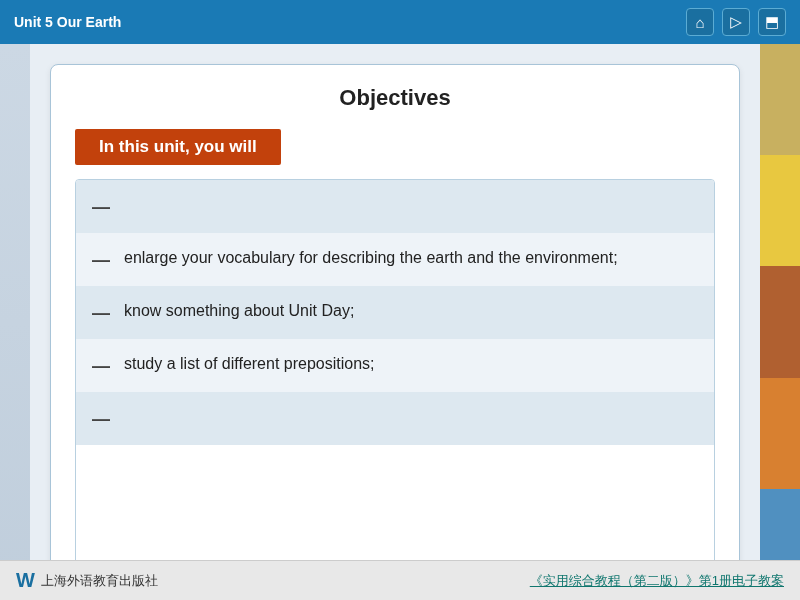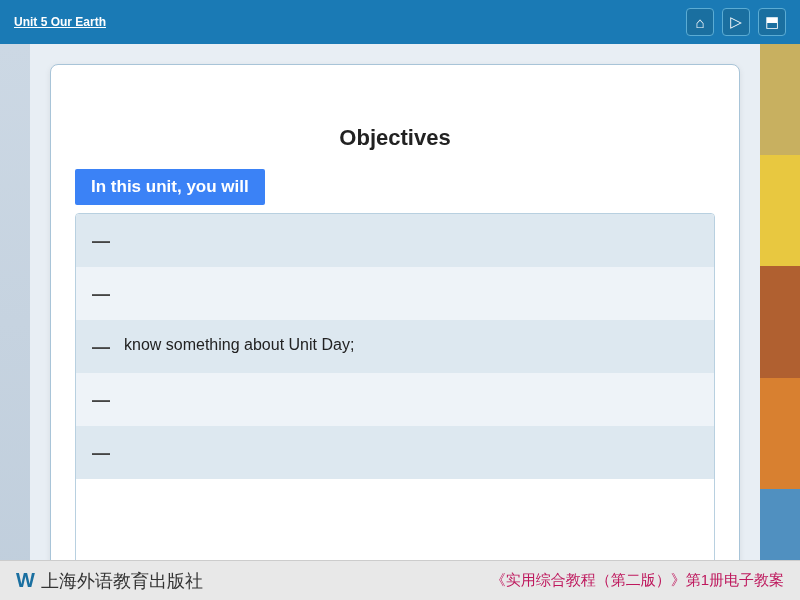--- a/index.html
+++ b/index.html
@@ -19,22 +19,21 @@
       height: 44px;
       display: flex;
       align-items: center;
       justify-content: space-between;
       padding: 0 14px;
     }
 
     .header-title {
       color: #fff;
       font-weight: bold;
-      font-size: 12px;
-      text-decoration: underline;
+      font-size: 14px;
     }
 
     .header-icons {
       display: flex;
       gap: 8px;
     }
 
     .header-icon-btn {
       width: 28px;
       height: 28px;
@@ -86,32 +85,31 @@
       padding: 20px 24px 20px 24px;
       box-shadow: 0 2px 6px rgba(0,0,0,0.08);
     }
 
     .card-title {
       text-align: center;
       font-size: 22px;
       font-weight: bold;
       color: #222;
       margin-bottom: 18px;
-      margin-top: 40px;
     }
 
     
     .unit-banner {
-      background: #3b82f6;
+      background: #c2410c;
       color: #fff;
       font-size: 17px;
       font-weight: bold;
-      padding: 8px 16px;
+      padding: 8px 24px;
       display: inline-block;
-      margin-bottom: 8px;
+      margin-bottom: 14px;
       border-radius: 2px;
       width: fit-content;
     }
 
     
     .objectives-container {
       border: 1.5px solid #b8d0e0;
       border-radius: 4px;
       overflow: hidden;
       flex: 1;
@@ -177,27 +175,28 @@
       gap: 6px;
     }
 
     .publisher-logo-icon {
       font-size: 20px;
       color: #1a6fa0;
       font-weight: bold;
     }
 
     .publisher-name {
-      font-size: 18px;
+      font-size: 13px;
       color: #333;
     }
 
     .book-info {
-      font-size: 15px;
-      color: #be185d;
+      font-size: 13px;
+      color: #0f766e;
+      text-decoration: underline;
     }
   </style>
 </head>
 <body>
 
 <div class="header">
   <span class="header-title">Unit 5 Our Earth</span>
   <div class="header-icons">
     <div class="header-icon-btn">⌂</div>
     <div class="header-icon-btn">▷</div>
@@ -212,27 +211,29 @@
   <div class="content-area">
     <div class="card">
       <div class="card-title">Objectives</div>
       <div class="unit-banner">In this unit, you will</div>
       <div class="objectives-container">
       <div class="objective-item">
             <span class="dash">—</span>
           </div>
           <div class="objective-item">
             <span class="dash">—</span>
+            <span>enlarge your vocabulary for describing the earth and the environment;</span>
           </div>
           <div class="objective-item">
             <span class="dash">—</span>
             <span>know something about Unit Day;</span>
           </div>
           <div class="objective-item">
             <span class="dash">—</span>
+            <span>study a list of different prepositions;</span>
           </div>
           <div class="objective-item">
             <span class="dash">—</span>
           </div>
         </div>
     </div>
   </div>
 
   <div class="side-books">
     <div class="book-spine" style="background:#c8b060;"></div>

